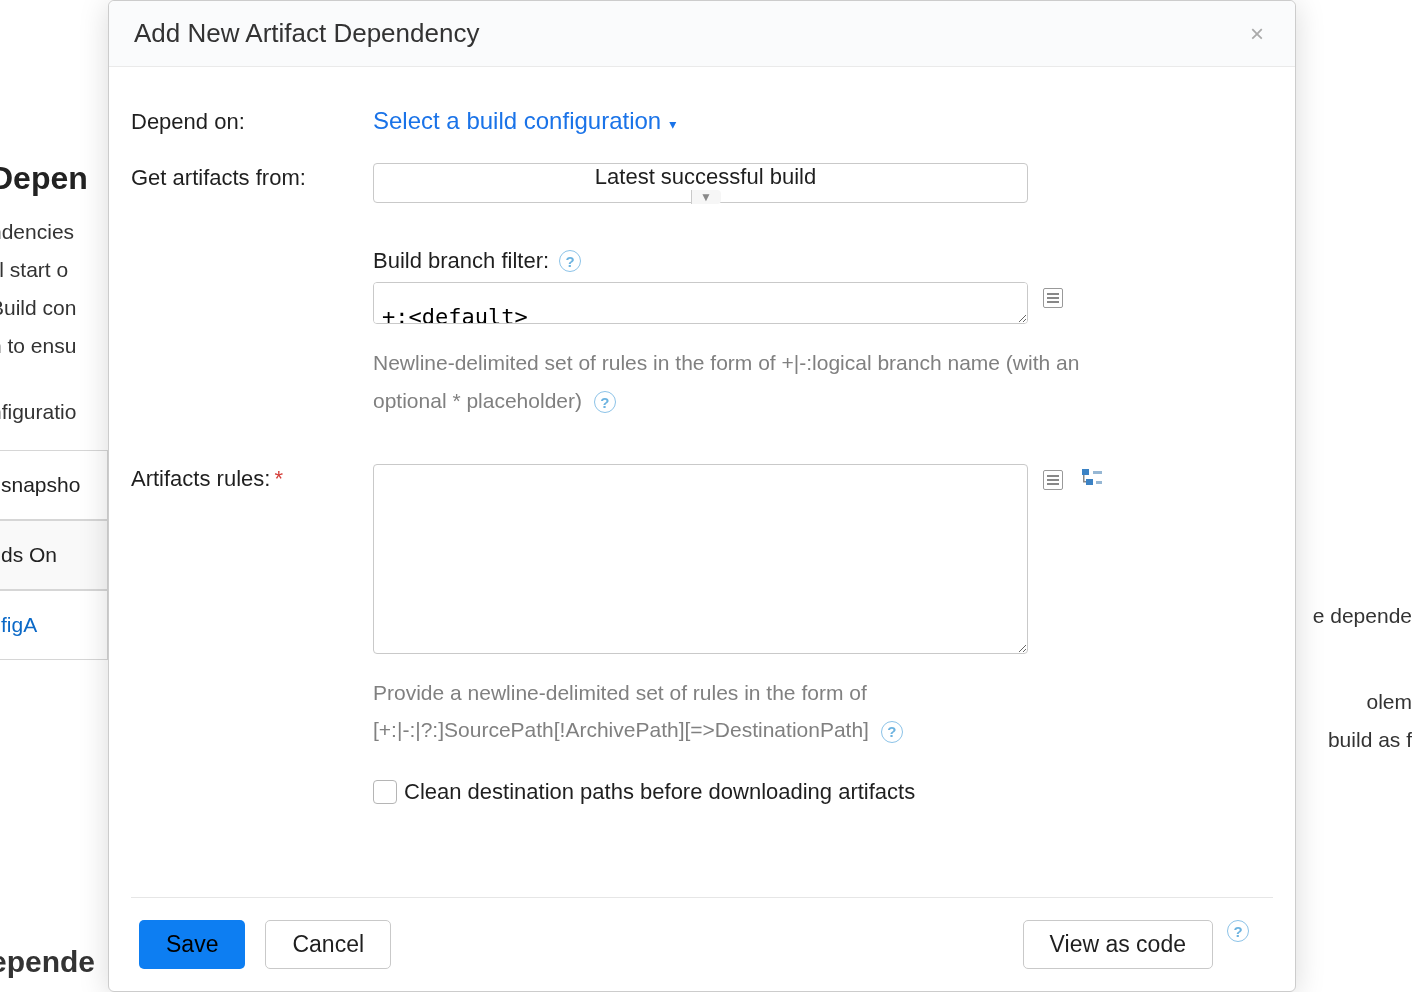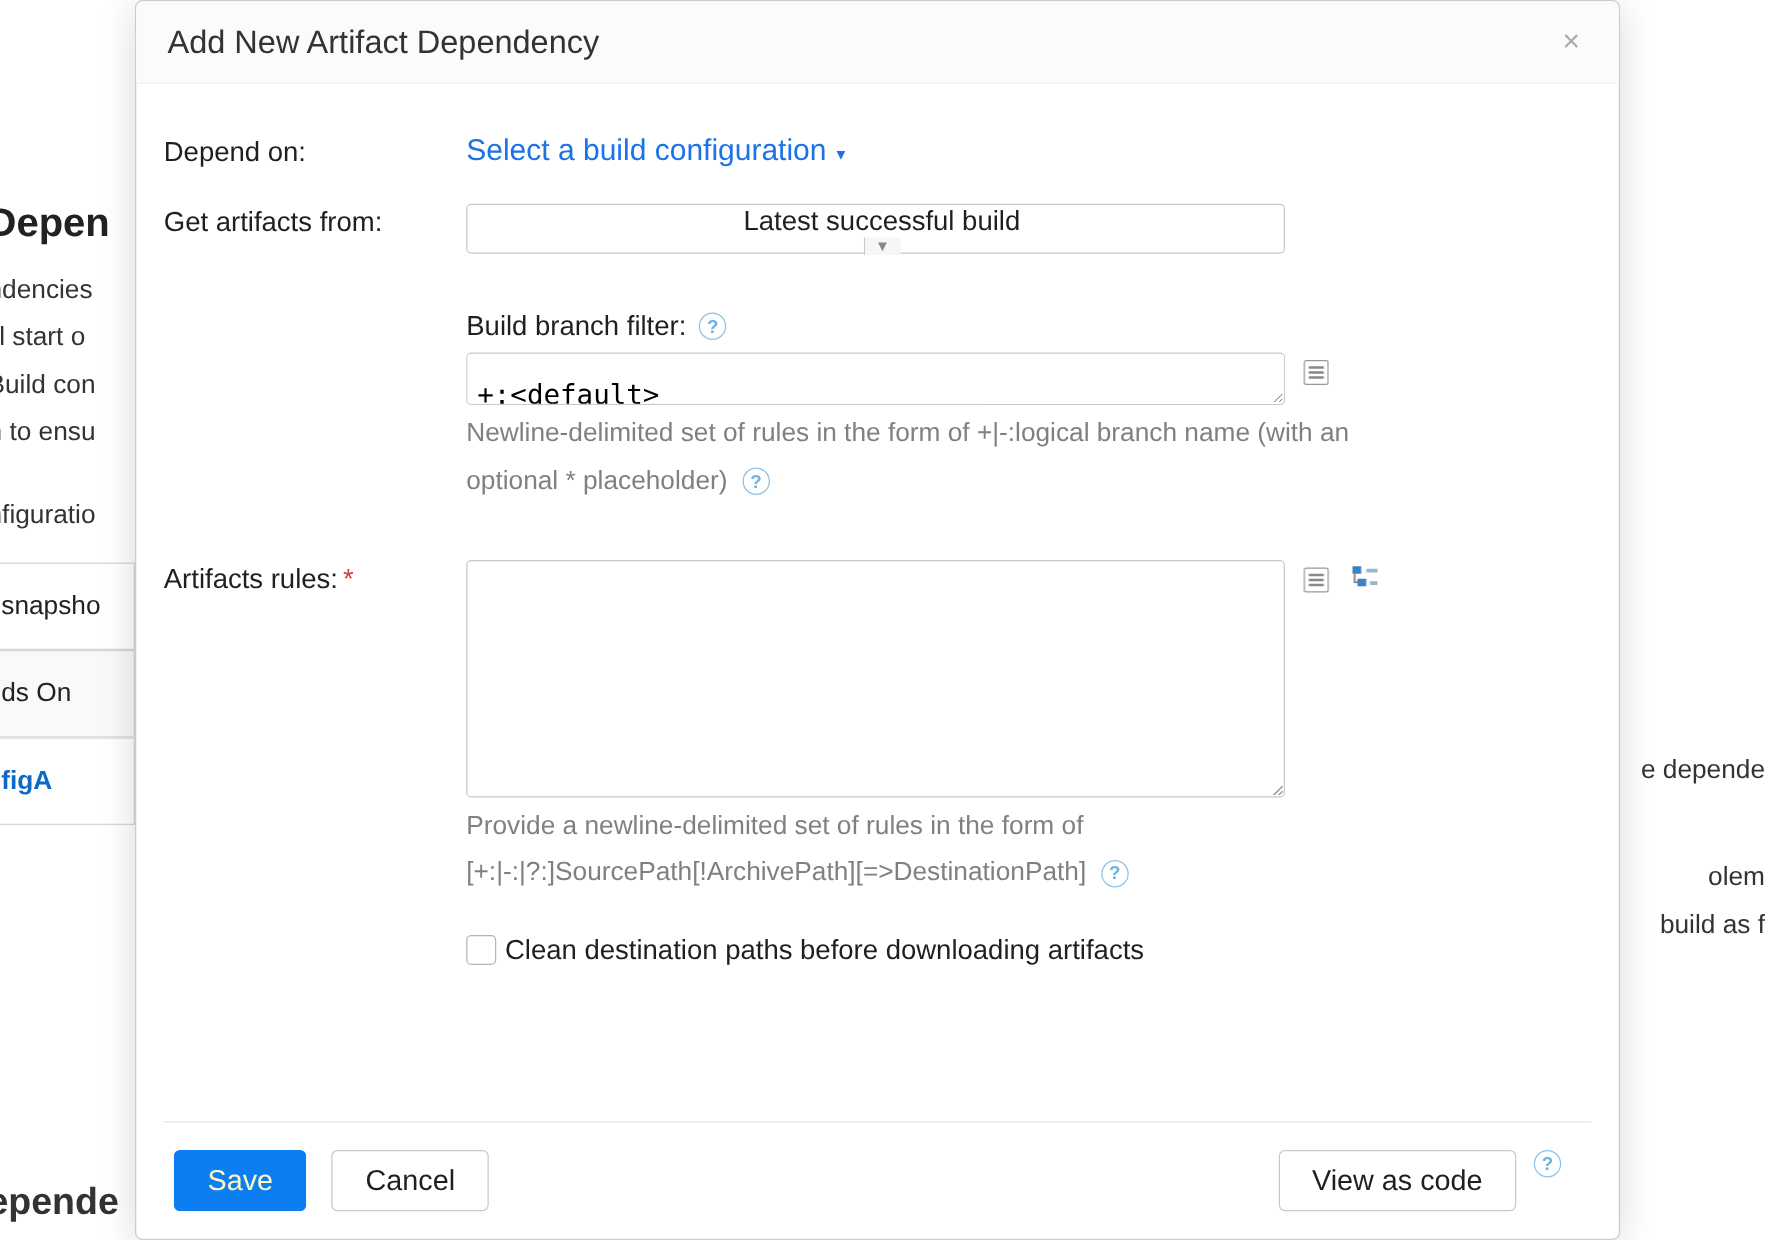--- a/index.html
+++ b/index.html
@@ -52,21 +52,21 @@
   height: 70px;
   border: 1px solid #d6d6d6;
   border-top: 1px solid #d6d6d6;
   background: #fff;
   display: flex;
   align-items: center;
   padding-left: 10px;
   font-size: 21px;
 }
 .bg-box.header { background: #f9f9f9; font-weight: 400;}
-.bg-link { color: #0b69c7; font-weight: 700; }
+.bg-link { color: #0b69c7; font-weight: 400; }
 
 .bg-right {
   position: absolute;
   right: 0;
   top: 0;
   width: 130px;
   height: 100%;
   color: #333;
 }
 .bg-right-text {
@@ -198,21 +198,21 @@
   resize: both;
   line-height: 1.3;
   background: #fff;
 }
 .textarea.small { height: 38px; }
 .textarea.large { height: 190px; }
 
 .hint {
   font-size: 21px;
   color: #808080;
-  margin-top: 4px;
+  margin-top: 20px;
   line-height: 1.8;
   max-width: 760px;
 }
 
 .field-with-icons {
   display: flex;
   align-items: flex-start;
   gap: 15px;
 }
 .side-icon {
@@ -263,21 +263,21 @@
 }
 .btn {
   font-size: 23px;
   padding: 10px 26px;
   border-radius: 5px;
   cursor: pointer;
   border: 1px solid transparent;
 }
 .btn-primary {
   background: #0d7ef2;
-  color: #fef9c3;
+  color: #000000;
   font-weight: 500;
 }
 .btn-secondary {
   background: #fff;
   border: 1px solid #c9c9c9;
   color: #1f1f1f;
 }
 .footer-right {
   margin-left: auto;
   display: flex;

